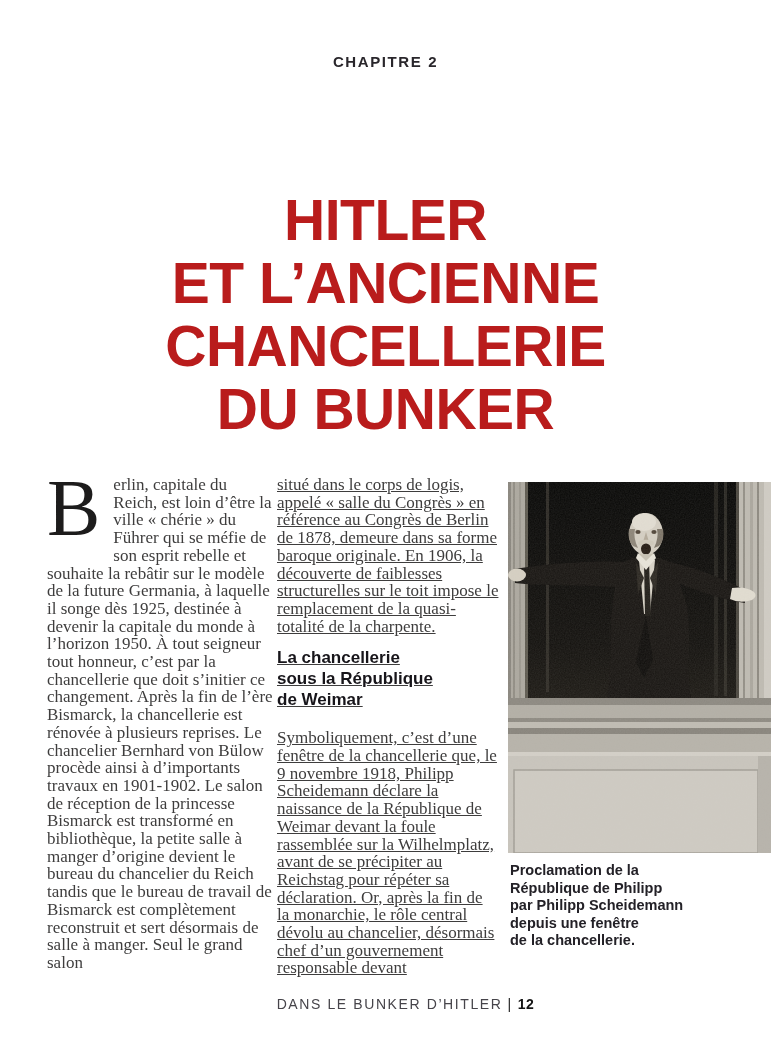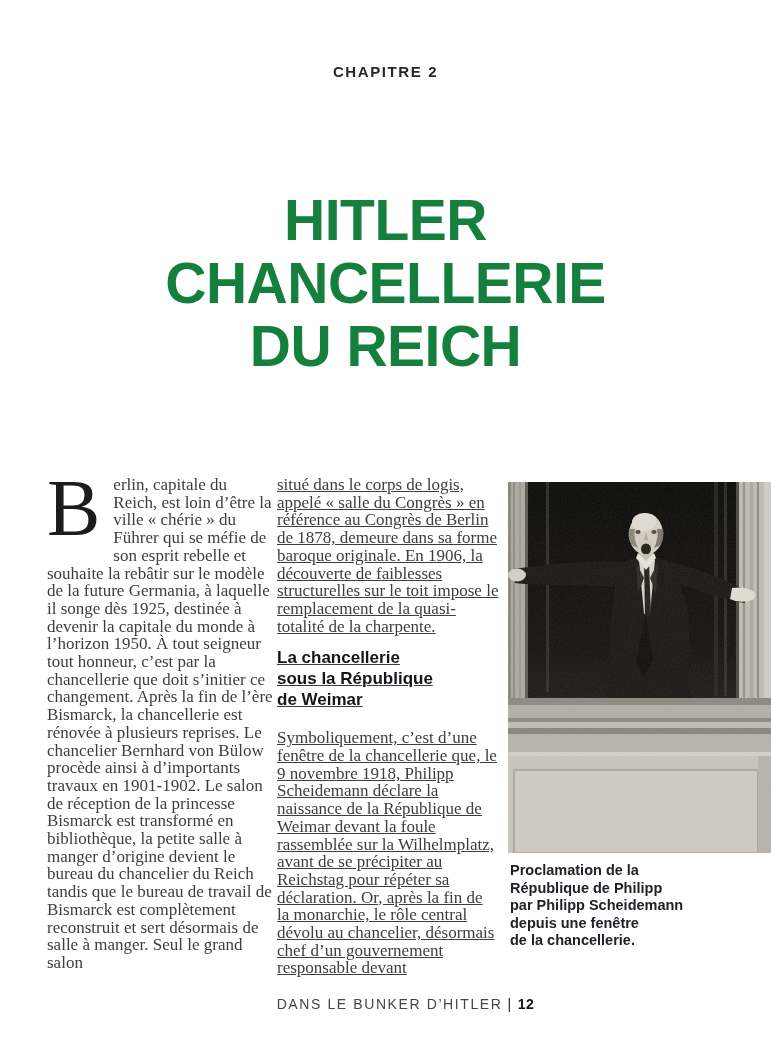--- a/index.html
+++ b/index.html
@@ -2,28 +2,28 @@
 <html><head>
 <meta charset="utf-8">
 <style>
   * { margin:0; padding:0; box-sizing:border-box; }
   html,body { background:#ffffff; }
   .page {
     position:relative; width:771px; height:1055px; background:#ffffff;
     overflow:hidden; font-family:"Liberation Sans", sans-serif;
   }
   .chapter-label {
-    position:absolute; top:63px; left:0; width:100%;
+    position:absolute; top:53px; left:0; width:100%;
     text-align:center; font-weight:bold; font-size:15px;
     letter-spacing:1.6px; color:#29262b;
   }
   .title {
     position:absolute; top:189px; left:0; width:100%;
     text-align:center; font-weight:bold; font-size:57px; line-height:63px;
-    letter-spacing:-0.5px; color:#15803d;
+    letter-spacing:-0.5px; color:#b91c1c;
   }
   .col {
     position:absolute; top:476px;
     font-family:"Liberation Serif", serif; font-size:17px; line-height:17.7px;
     color:#3e3d3d; text-align:left;
   }
   .col1 { left:47px;  width:226px; }
   .col2 { left:277px; width:222px;text-decoration:underline; }
   .col p { margin:0; }
   .dropcap {
@@ -52,22 +52,23 @@
 </style>
 </head>
 <body>
 
 <div class="page">
 
   <div class="chapter-label">CHAPITRE 2</div>
 
   <h1 class="title">
     <div>HITLER</div>
+    <div>ET L’ANCIENNE</div>
     <div>CHANCELLERIE</div>
-    <div>DU REICH</div>
+    <div>DU BUNKER</div>
   </h1>
 
   <div class="col col1">
     <p><span class="dropcap">B</span><span>erlin, capitale du Reich, est loin d’être la ville « chérie » du Führer qui se méfie de son esprit rebelle et souhaite la rebâtir sur le modèle de la future Germania, à laquelle il songe dès 1925, destinée à devenir la capitale du monde à l’horizon 1950. À tout seigneur tout honneur, c’est par la chancellerie que doit s’initier ce changement. Après la fin de l’ère Bismarck, la chancellerie est rénovée à plusieurs reprises. Le chancelier Bernhard von Bülow procède ainsi à d’importants travaux en 1901-1902. Le salon de réception de la princesse Bismarck est transformé en bibliothèque, la petite salle à manger d’origine devient le bureau du chancelier du Reich tandis que le bureau de travail de Bismarck est complètement reconstruit et sert désormais de salle à manger. Seul le grand salon</span></p>
   </div>
 
   <div class="col col2">
     <p>situé dans le corps de logis, appelé « salle du Congrès » en référence au Congrès de Berlin de 1878, demeure dans sa forme baroque originale. En 1906, la découverte de faiblesses structurelles sur le toit impose le remplacement de la quasi-totalité de la charpente.</p>
     <h2 class="subheading">
       <div>La chancellerie</div>

